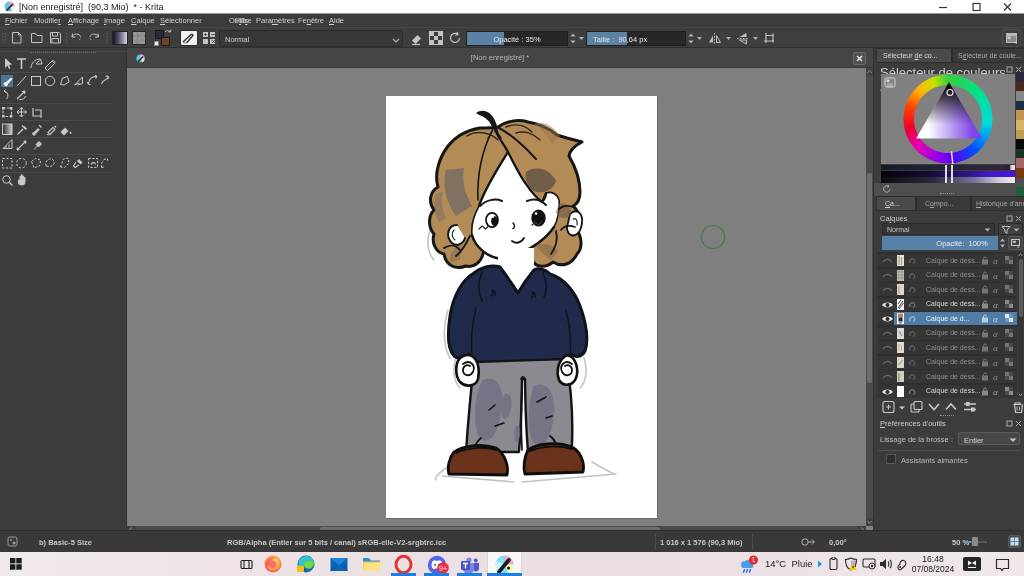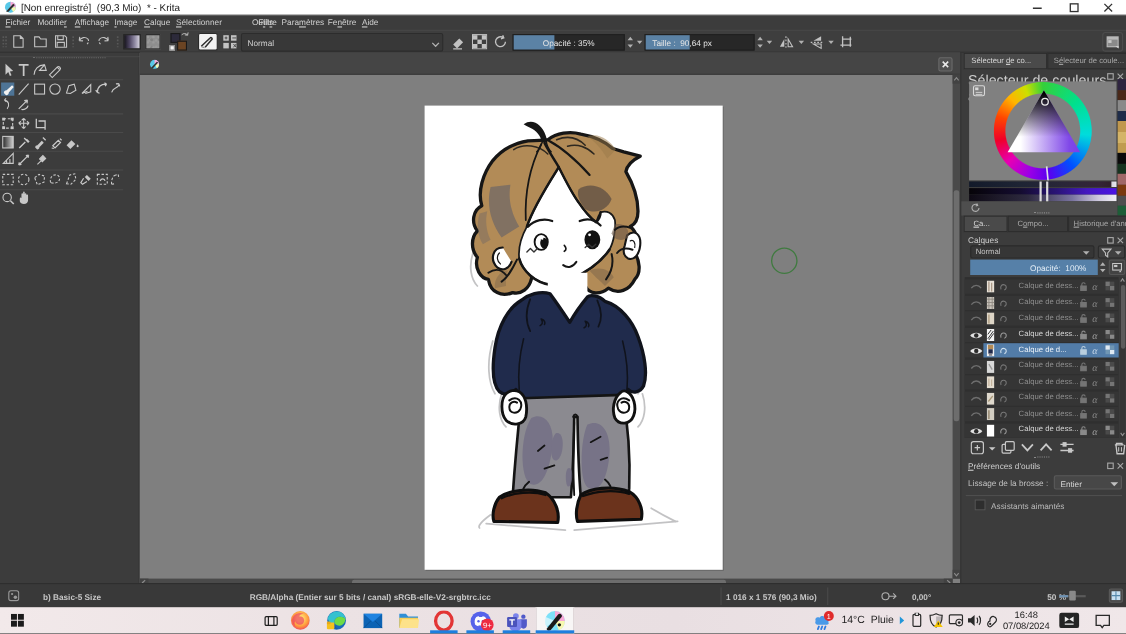--- a/index.html
+++ b/index.html
@@ -257,20 +257,21 @@
 
 <div class="abs" style="left:127px;top:48px;width:746px;height:482px;background:#7f7f7f;">
 
   <div class="abs" style="left:0;top:0;width:746px;height:20px;background:#454545;border-bottom:1px solid #3a3a3a;">
     <svg class="abs" style="left:9px;top:6px;" width="9" height="9" viewBox="0 0 11 11">
       <circle cx="5.5" cy="5.5" r="5" fill="#58c8e8"></circle>
       <path d="M5.5 5.5 L5.5 .5 A5 5 0 0 1 10.5 5.5 Z" fill="#f8a8d8"></path>
       <path d="M5.5 5.5 L10.5 5.5 A5 5 0 0 1 8 9.8 Z" fill="#f8f8b0"></path>
       <path d="M1.5 9.5 L8 2.5 L9.5 3.5 L3.5 10 Z" fill="#303030"></path>
     </svg>
+    <div class="abs" style="left:0;top:5px;width:746px;text-align:center;color:#b4b4b4;font-size:7.5px;">[Non enregistré] *</div>
     <div class="abs" style="left:726px;top:4px;width:13px;height:13px;background:#505050;border:1px solid #6a6a6a;border-radius:2px;">
       <svg width="11" height="11" viewBox="0 0 11 11">
           <path d="M3 3 L8 8 M8 3 L3 8" stroke="#e8e8e8" stroke-width="1.4"></path>
         </svg>
     </div>
   </div>
 
   <div class="abs" style="left:259px;top:48px;width:271px;height:422px;background:#ffffff;box-shadow:1px 1px 0 #6a6a6a;">
     <svg id="drawing" width="271" height="422" viewBox="0 0 271 422">
       <g stroke-linejoin="round" stroke-linecap="round">

